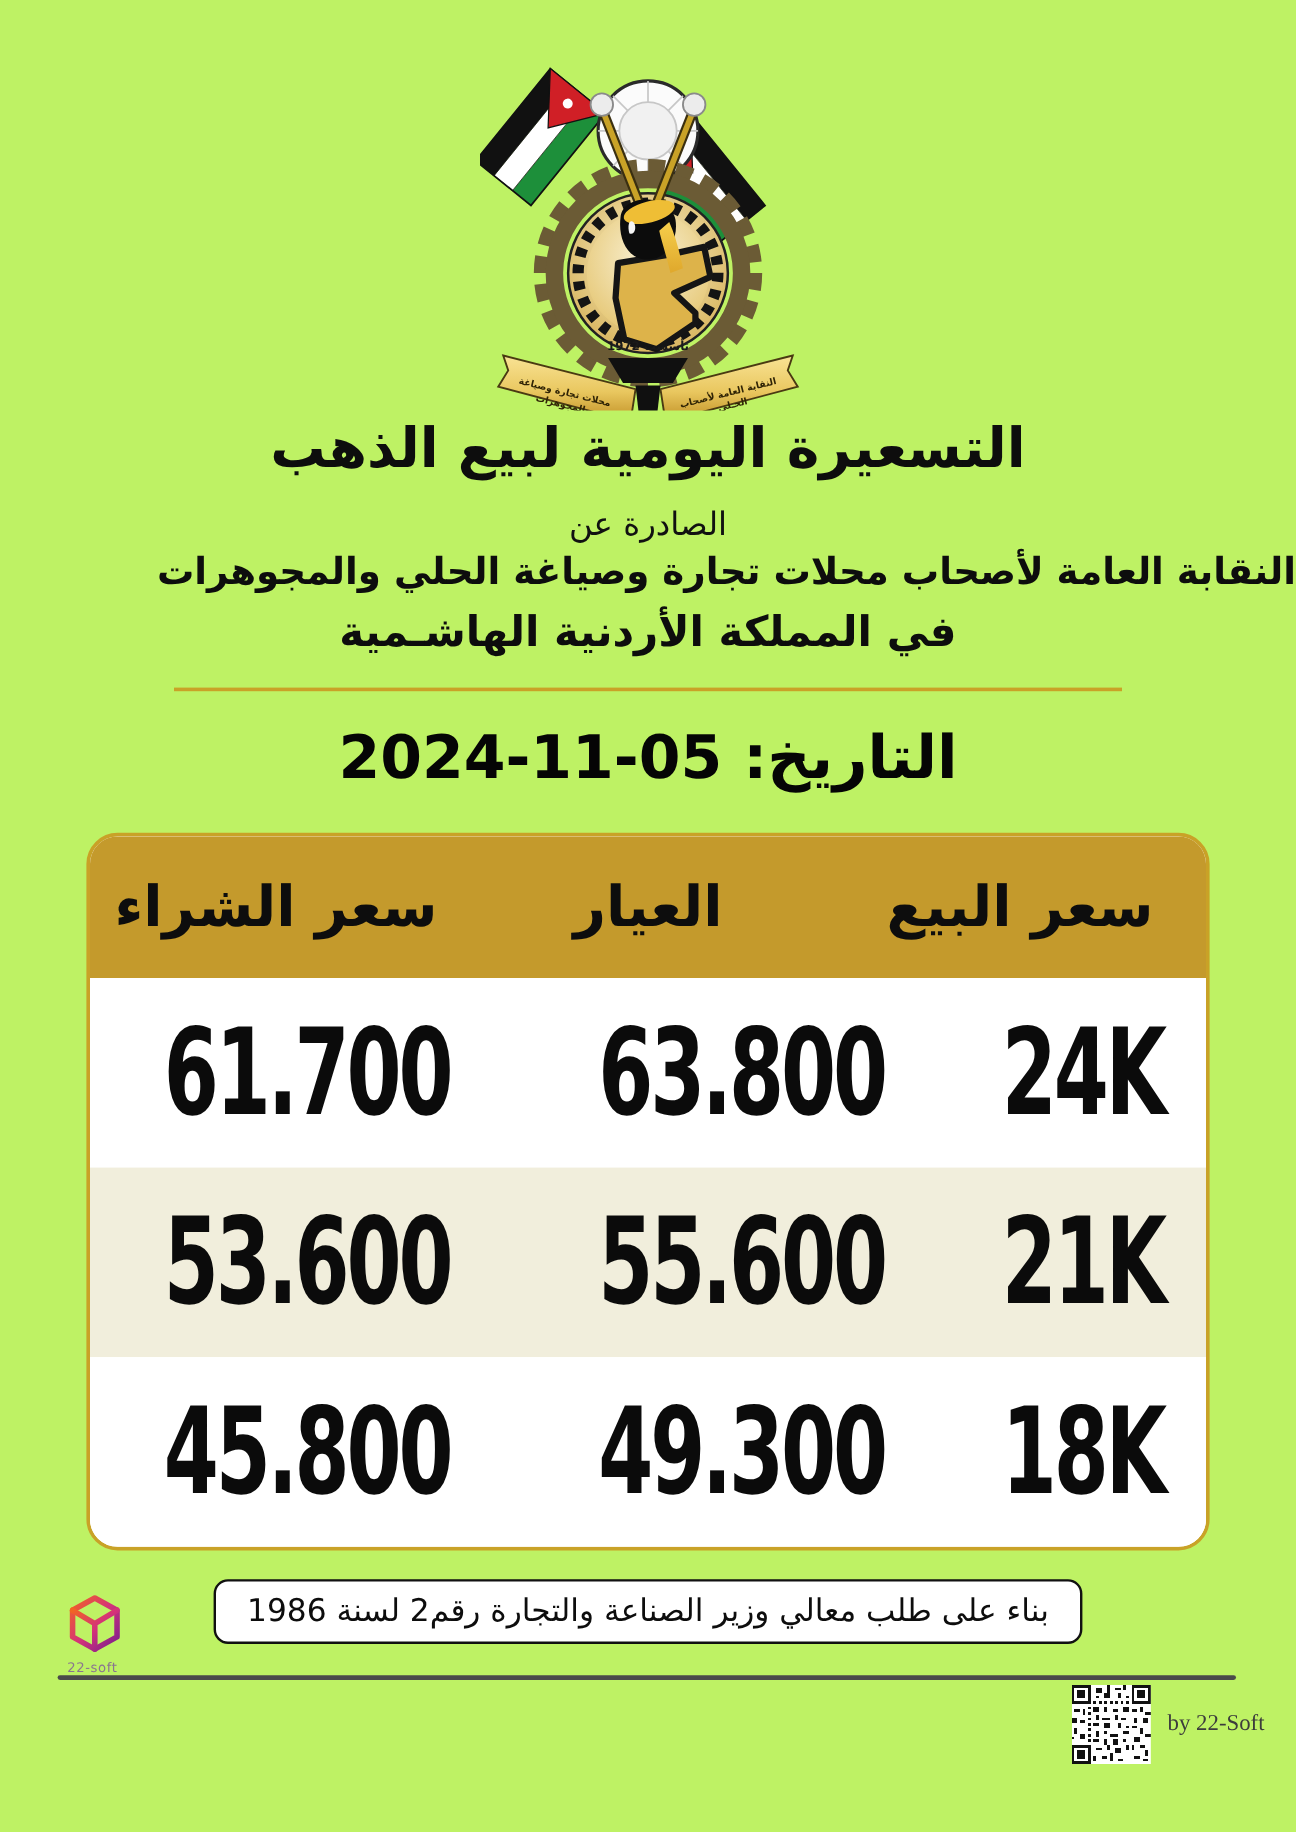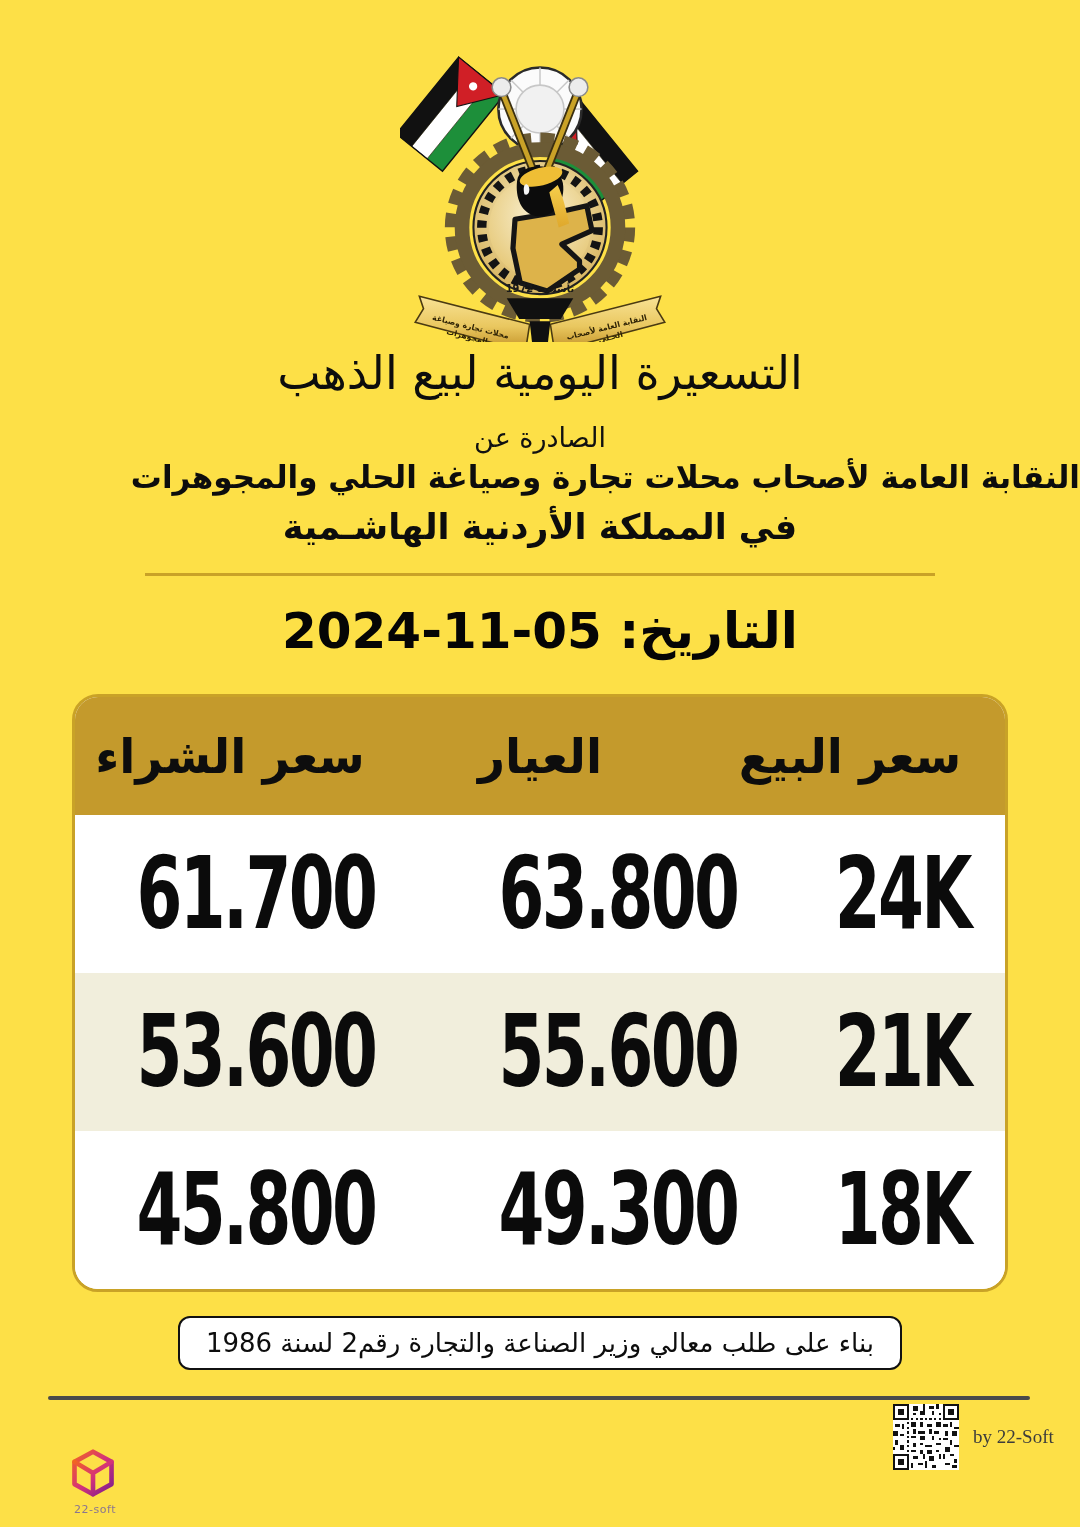--- a/index.html
+++ b/index.html
@@ -1,22 +1,22 @@
 <!DOCTYPE html>
 <html lang="ar"><head>
 <meta charset="utf-8">
 <style>
   * { margin:0; padding:0; box-sizing:border-box; }
   html,body { width:1080px; height:1527px; background:#ffffff;
     font-family:"DejaVu Sans","Liberation Sans",sans-serif; }
-  .page { position:relative; width:1080px; height:1527px; overflow:hidden; background:#fde047; }
+  .page { position:relative; width:1080px; height:1527px; overflow:hidden; background:#bef264; }
 
   .emblem-wrap { width:100%; display:flex; justify-content:center; padding-top:30px; }
 
-  .title { margin-top:4px; text-align:center; font-size:46px; font-weight:400; color:#0d0d0d; direction:rtl; }
+  .title { margin-top:4px; text-align:center; font-size:46px; font-weight:700; color:#0d0d0d; direction:rtl; }
   .issued-by { margin-top:22px; text-align:center; font-size:27px; font-weight:500; color:#111; direction:rtl; }
   .issuer { margin-top:6px; text-align:right; font-size:31px; font-weight:700; color:#0d0d0d; direction:rtl; }
   .kingdom { margin-top:12px; text-align:center; font-size:35px; font-weight:700; color:#0d0d0d; direction:rtl; }
 
   .gold-rule { margin:26px auto 0 auto; width:790px; height:0; border-top:3px solid #C9A227; }
 
   .date-line { margin-top:26px; text-align:center; font-size:50px; font-weight:700; color:#050505; direction:rtl; letter-spacing:0.5px; }
 
   .price-table { width:936px; margin:34px auto 0 auto; border:3px solid #C9A227; border-radius:26px; overflow:hidden; direction:rtl; background:#fff; }
   .pt-header { display:grid; grid-template-columns:1fr 1fr 1fr; height:118px; background:#C49A2C; align-items:center; }
@@ -26,21 +26,21 @@
   .num { display:inline-block; font-size:100px; font-weight:800; color:#0b0b0b;
          transform:scaleX(0.66); letter-spacing:-4px; line-height:1; }
   .pt-row .cell { text-align:center; }
 
   .note-wrap { margin-top:24px; text-align:center; }
   .note-box { display:inline-block; direction:rtl; border:2.5px solid #111; border-radius:12px;
               padding:10px 26px; font-size:26px; color:#0d0d0d; background:#fff; }
 
   .divider { position:absolute; top:1396px; left:48px; width:982px; height:4px; background:#4a4a4a; border-radius:2px; }
 
-  .brand-left { position:absolute; top:1448px; left:56px; width:60px; text-align:right; }
+  .brand-left { position:absolute; top:1328px; left:56px; width:60px; text-align:left; }
   .brand-left .brand-name { margin-top:1px; font-size:11px; color:#8a7590; letter-spacing:0.5px; }
 
   .credit-right { position:absolute; top:1404px; left:893px; display:flex; align-items:center; gap:14px;font-family:Liberation Serif, serif; }
   .credit-text { font-size:19px; color:#3c3c3c; font-weight:500; }
 </style>
 </head>
 <body>
 
 <div class="page">
 

